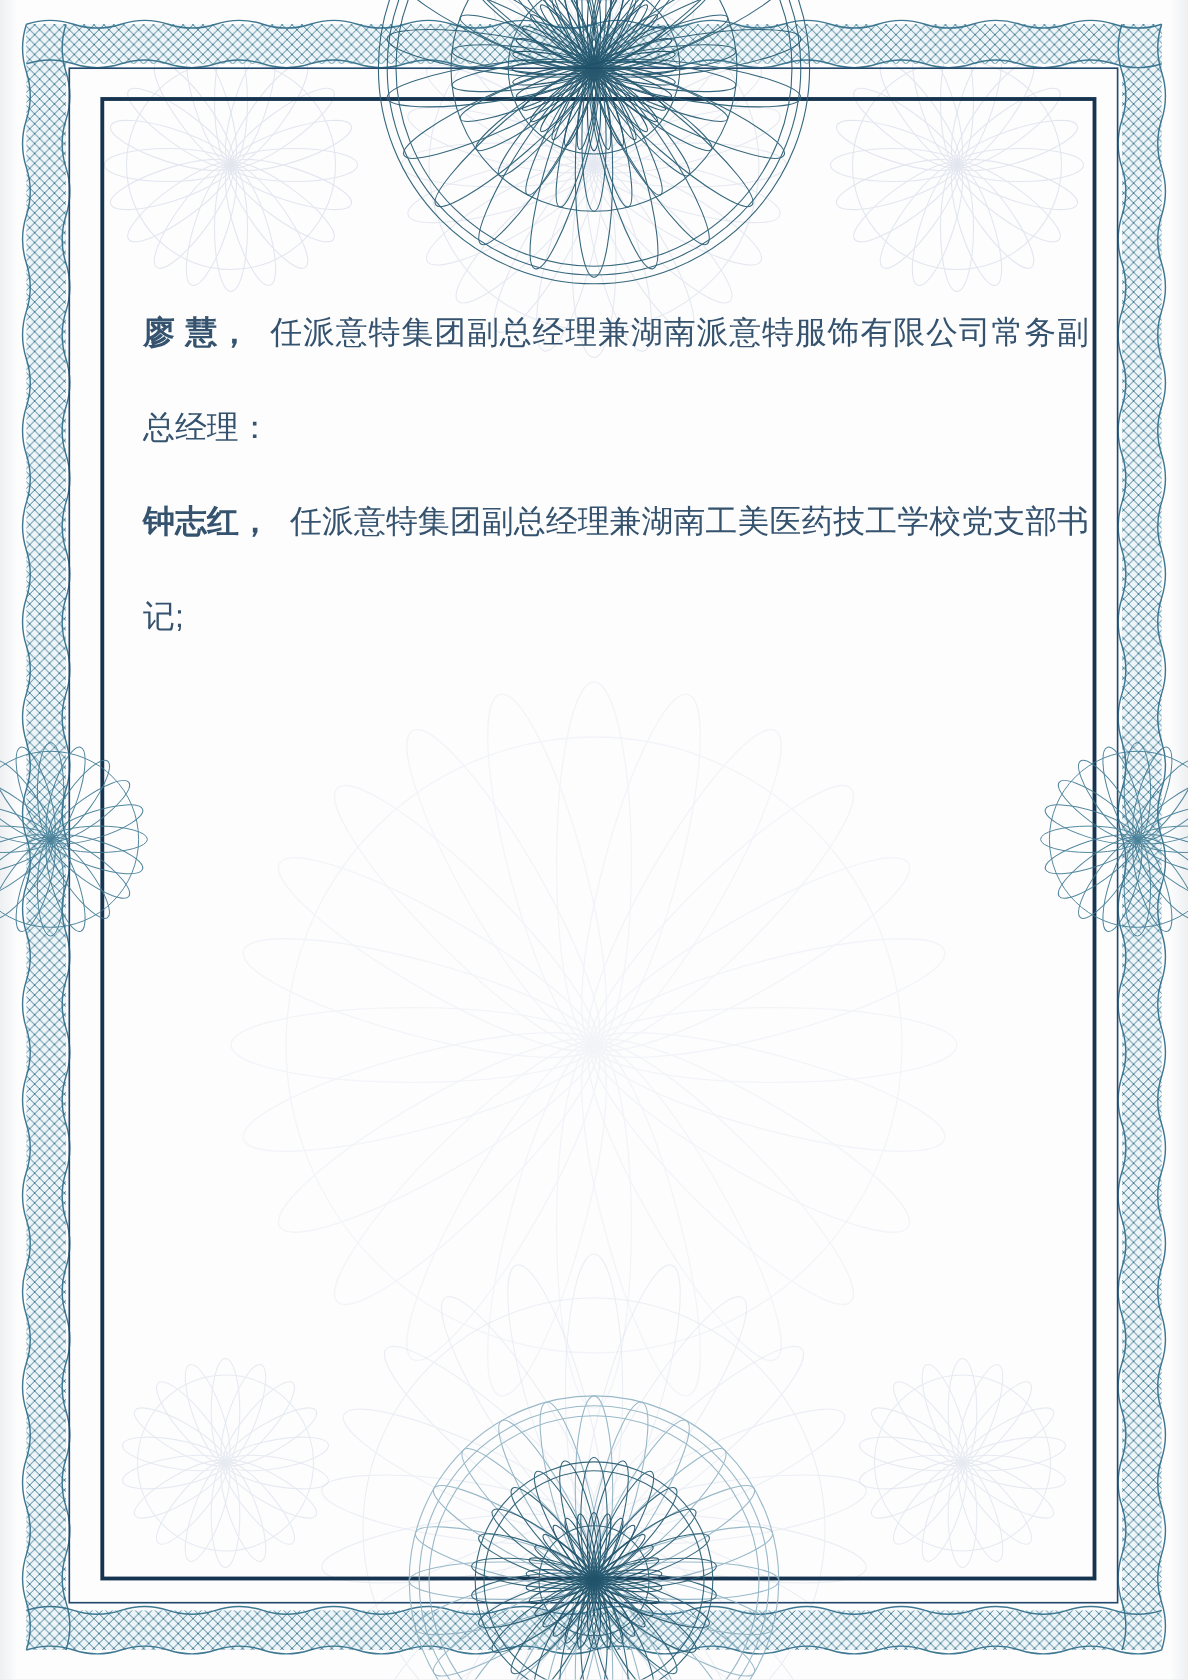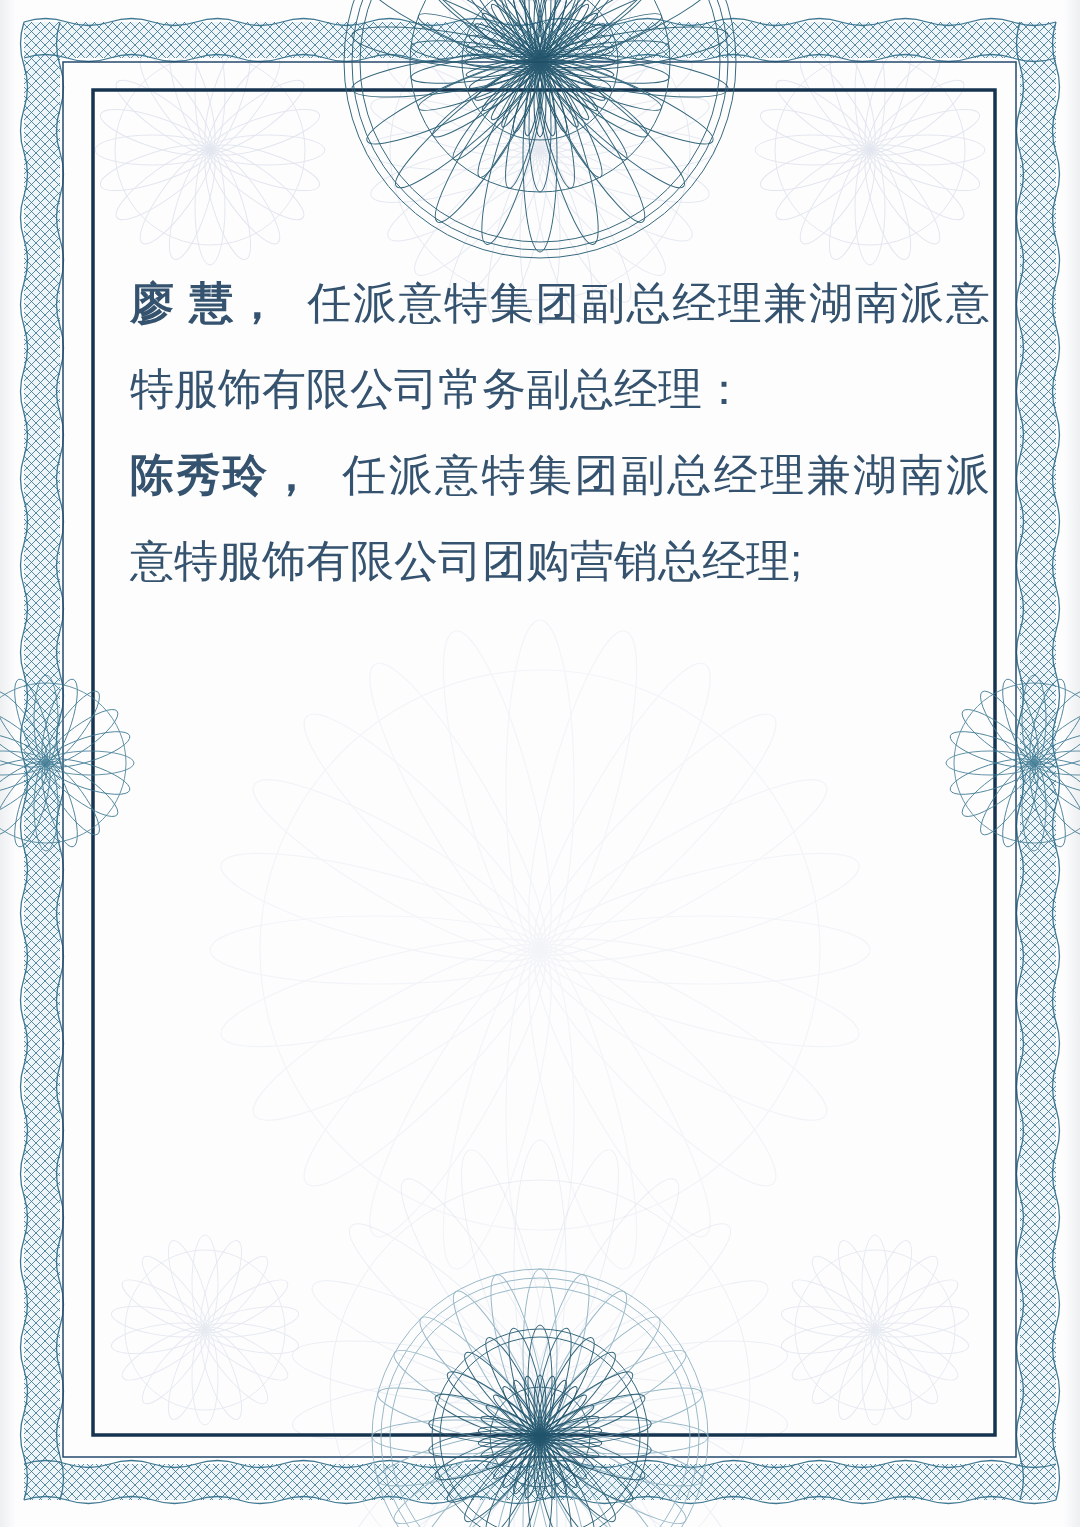--- a/index.html
+++ b/index.html
@@ -8,21 +8,21 @@
     width:1080px;height:1527px;
     margin:0 auto;
     overflow:hidden;
     background:linear-gradient(90deg,#edeff1 0%,#fdfdfe 1.5%,#fdfdfe 98.5%,#edeff1 100%);
     font-family:"Liberation Sans","DejaVu Sans",sans-serif;
   }
   svg.deco{position:absolute;left:0;top:0;width:1080px;height:1527px;}
   .doc{
     position:absolute;
     left:130px;top:260px;width:860px;
-    font-size:44px;line-height:86px;
+    font-size:29px;line-height:86px;
     color:#35536e;
   }
   .doc p{margin:0;text-align:justify;}
   .doc strong{font-weight:700;margin-right:0.6em;}
 </style>
 </head>
 <body>
 
 <div class="page">
 
@@ -438,16 +438,16 @@
         <ellipse cx="0" cy="-31" rx="6" ry="31" transform="rotate(336)" stroke="#1d5068"></ellipse>
         <ellipse cx="0" cy="-31" rx="6" ry="31" transform="rotate(348)" stroke="#1d5068"></ellipse>
         <circle cx="0" cy="0" r="50"></circle>
         <circle cx="0" cy="0" r="100"></circle>
         <circle cx="0" cy="0" r="108"></circle>
       </g>
     </svg>
 
   <div class="doc">
     <p><strong>廖 慧，</strong><span>任派意特集团副总经理兼湖南派意特服饰有限公司常务副总经理：</span></p>
-    <p><strong>陈秀玲，</strong><span>任派意特集团副总经理兼湖南派意特服饰有限公司团购营销总经理;</span></p>
+    <p><strong>钟志红，</strong><span>任派意特集团副总经理兼湖南工美医药技工学校党支部书记;</span></p>
   </div>
 
 </div>
 
 </body></html>

